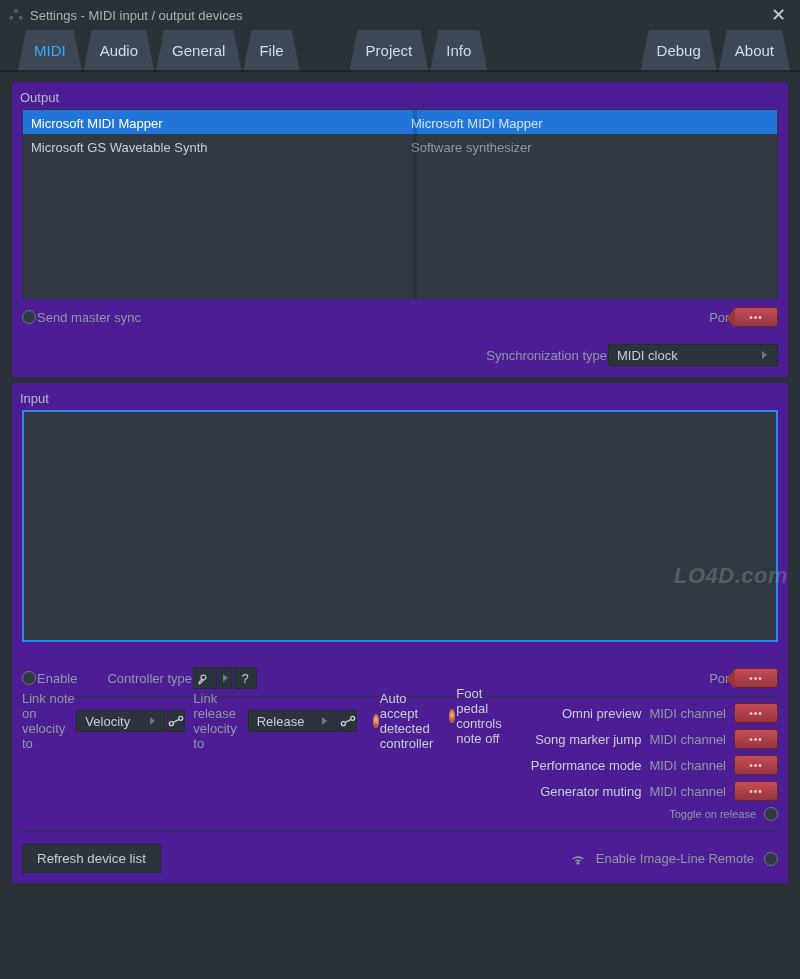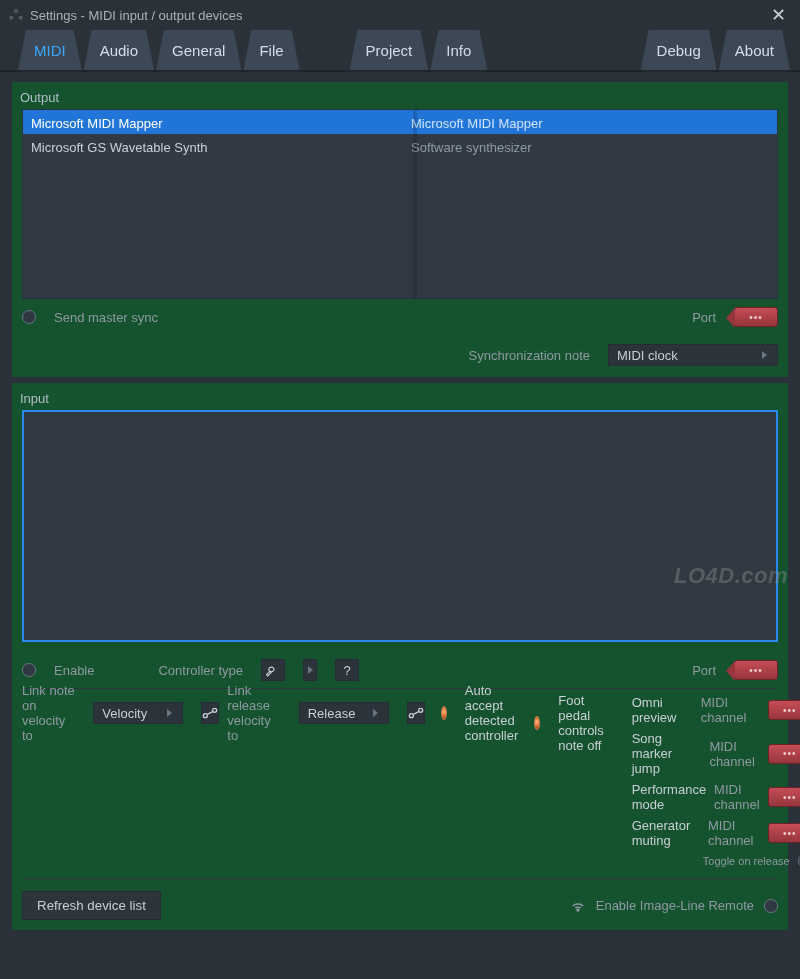--- a/index.html
+++ b/index.html
@@ -12,33 +12,33 @@
 .titlebar .close { color: #c8cfd6; font-size: 18px; cursor: pointer; padding: 0 6px; }
 
 
 .tabs { height: 42px; background: #2a3138; display: flex; align-items: flex-end; padding: 0 10px 0 18px; gap: 2px; border-bottom: 2px solid #1f252b; }
 .tab { position: relative; height: 40px; background: #3c4855; color: #d3dde8; display: flex; align-items: center; padding: 0 16px; font-size: 15px; cursor: pointer; clip-path: polygon(8px 0, calc(100% - 8px) 0, 100% 100%, 0 100%); }
 .tab.active { color: #3aa8ff; }
 .tabs .spacer-wide { flex: 0 0 46px; }
 
 
 .panel-area { padding: 10px 12px; background: #2a3138; height: calc(100% - 72px); }
-.panel { background: #14532d; padding: 8px 10px 10px 10px; margin-bottom: 6px; border-radius: 2px; position: relative; }
+.panel { background: #4c1d95; padding: 8px 10px 10px 10px; margin-bottom: 6px; border-radius: 2px; position: relative; }
 .panel-title { color: #b1bdc9; font-size: 13px; margin-bottom: 4px; margin-left: -2px; }
 
 
 .dev-list { background: #313a43; border: 1px solid #2b333b; height: 190px; overflow: hidden; position: relative; }
 .dev-list .row { display: flex; height: 24px; line-height: 20px; padding: 4px 8px; font-size: 13px; }
 .dev-list .row.sel { background: #2174d8; color: #fff; }
 .dev-list .row .c1 { flex: 0 0 380px; }
 .dev-list .row .c2 { flex: 1; color: #8f99a4; }
 .dev-list .row.sel .c2 { color: #d0e4ff; }
 .dev-list .resize-handle { position:absolute; left:390px; top:0; width:4px; height:100%; background: rgba(0,0,0,.15); }
 
-.row-line { display: flex; align-items: center; height: 24px; margin-top: 6px; gap: 18px; }
+.row-line { display: flex; align-items: center; height: 24px; margin-top: 6px; gap: 1px; }
 .row-line.right { justify-content: flex-end; }
 .row-line .label { color: #8f99a4; }
 .row-line .label.lite { color:#8f99a4; }
 .flex-fill { flex: 1; }
 
 
 .radio { width: 14px; height: 14px; border-radius: 50%; border: 1px solid #6a7684; background: #2f3740; cursor: pointer; display:inline-block; }
 .radio.on { background: radial-gradient(circle at 45% 40%, #ffb477 0, #e4733a 50%, #8e3b15 100%); border-color:#c57f4e; }
 
 
@@ -121,33 +121,33 @@
       <span class="radio"></span>
       <span class="label">Send master sync</span>
       <div class="flex-fill"></div>
       <span class="label">Port</span>
       <span class="pill dots">
           <span class="arrow-left"></span>
         </span>
     </div>
 
     <div class="row-line right" style="margin-top:14px;">
-      <span class="label">Synchronization note</span>
+      <span class="label">Synchronization type</span>
       <div class="dropdown" style="min-width:170px">
         <span>MIDI clock</span>
         <span class="dd-arrow" style="border-top:none;border-bottom:4px solid transparent;border-top:4px solid transparent;border-left:5px solid #6a7684;"></span>
       </div>
     </div>
   </div>
 
   <div class="panel">
     <div class="panel-title">Input</div>
     <div class="input-list"></div>
 
-    <div class="row-line" style="margin-top:16px;">
+    <div class="row-line" style="margin-top:24px;">
       <span class="radio"></span>
       <span class="label">Enable</span>
       <div style="width:28px"></div>
       <span class="label">Controller type</span>
       <div class="sqbtn">
         <svg class="wrench" width="14" height="14" viewBox="0 0 24 24" fill="none" stroke="#c8cfd6" stroke-width="2">
             <path d="M14 7a4 4 0 1 0 3 7l6 6-2 2-6-6a4 4 0 0 0-1-9z"></path>
           </svg>
       </div>
       <div class="sqbtn" style="width:14px;">
@@ -194,21 +194,21 @@
                 <circle cx="19" cy="5" r="3"></circle>
                 <line x1="8" y1="11" x2="16" y2="7"></line>
               </svg>
           </div>
         </div>
         <div style="height:14px"></div>
         <div class="row-line">
           <span class="radio on"></span>
           <span class="label" style="color:#c8cfd6">Auto accept detected controller</span>
         </div>
-        <div class="row-line" style="margin-top:16px">
+        <div class="row-line" style="margin-top:1px">
           <span class="radio on"></span>
           <span class="label" style="color:#c8cfd6">Foot pedal controls note off</span>
         </div>
       </div>
 
       <div class="grid-right-stack">
         <div class="rlab">
           <span class="name">Omni preview</span>
           <span class="chan">MIDI channel</span>
           <span class="pill dots"></span>

